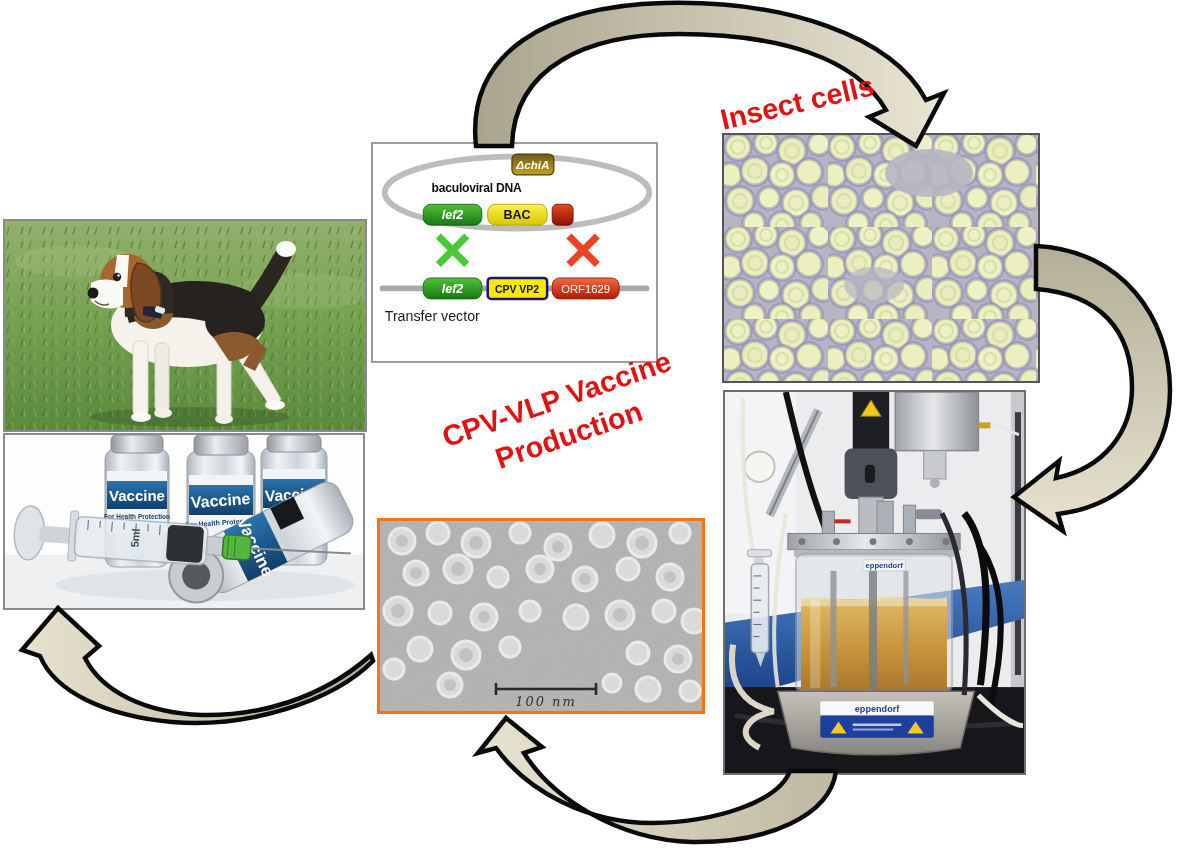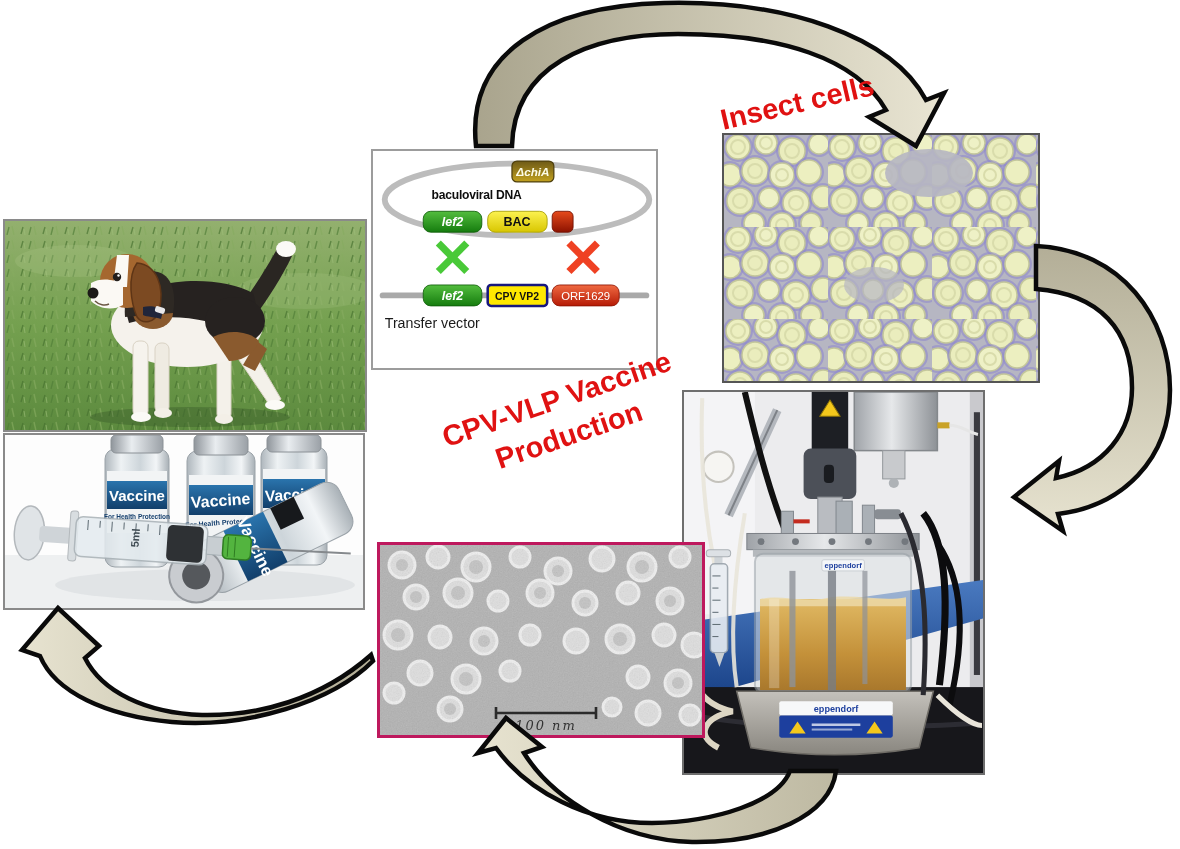--- a/index.html
+++ b/index.html
@@ -2,21 +2,21 @@
 <html><head>
 <meta charset="utf-8">
 <style>
   html,body{margin:0;padding:0;background:#fff;}
   .canvas{position:relative;width:1180px;height:849px;background:#fff;overflow:hidden;
           font-family:"Liberation Sans",sans-serif;}
   .photo{position:absolute;box-sizing:border-box;background:#fff;z-index:1;}
   .photo svg{display:block;width:100%;height:100%;}
   .brd-gray{border:2px solid #8a8a8a;}
   .brd-dark{border:2px solid #555;}
-  .brd-em{border:3px solid #be185d;margin-top:24px;}
+  .brd-em{border:3px solid #f97316;}
   .brd-double{border:2px solid #6e6e6e;box-shadow:inset 0 0 0 4px #efece5;}
   .panel{position:absolute;box-sizing:border-box;background:#fff;border:2px solid #9c9c9c;z-index:1;}
   #arrows{position:absolute;left:0;top:0;z-index:4;pointer-events:none;}
   .redlabel{position:absolute;color:#e01212;font-weight:bold;z-index:5;line-height:1.15;
             font-family:"Liberation Sans",sans-serif;}
   #insect-label{left:718px;top:76px;width:250px;font-size:29px;transform:rotate(-13deg);}
   #center-title{left:408px;top:380px;width:310px;font-size:29px;text-align:center;
                 transform:rotate(-19deg);line-height:1.3;}
 </style>
 </head>
@@ -157,21 +157,21 @@
         <rect x="152" y="5" width="36" height="36" rx="5" fill="#2e3134"></rect>
         <rect x="192" y="14" width="16" height="18" fill="#c8ced2" stroke="#a8b1b6" stroke-width="1"></rect>
         <rect x="208" y="11" width="28" height="24" rx="5" fill="#53b43f" stroke="#2f7d22" stroke-width="1.5"></rect>
         <line x1="213" y1="13" x2="213" y2="33" stroke="#2f7d22" stroke-width="1"></line>
         <line x1="220" y1="13" x2="220" y2="33" stroke="#2f7d22" stroke-width="1"></line>
         <line x1="236" y1="23" x2="336" y2="21" stroke="#85898d" stroke-width="2"></line>
       </g>
     </svg>
   </div>
 
-  <div class="panel" style="left:371px;top:149px;width:287px;height:221px;">
+  <div class="panel" style="left:371px;top:142px;width:287px;height:221px;">
     <svg viewBox="0 0 338 217" preserveAspectRatio="none">
       <defs>
         <linearGradient id="greenBx" x1="0" y1="0" x2="0" y2="1">
           <stop offset="0" stop-color="#53bd3e"></stop>
             <stop offset="1" stop-color="#157c0e"></stop>
         </linearGradient>
         <linearGradient id="yellowBx" x1="0" y1="0" x2="0" y2="1">
           <stop offset="0" stop-color="#fcf250"></stop>
             <stop offset="1" stop-color="#d8c600"></stop>
         </linearGradient>
@@ -296,21 +296,21 @@
           </g>
         </pattern>
       </defs>
       <rect width="314" height="246" fill="#b6b6c2"></rect>
       <rect width="314" height="246" fill="url(#cellsP)"></rect>
       <ellipse cx="205" cy="38" rx="44" ry="24" fill="#b6b6c2" opacity="0.9"></ellipse>
       <ellipse cx="150" cy="150" rx="30" ry="18" fill="#b6b6c2" opacity="0.7"></ellipse>
     </svg>
   </div>
 
-  <div class="photo brd-double" style="left:682px;top:390px;width:303px;height:385px;">
+  <div class="photo brd-double" style="left:723px;top:390px;width:303px;height:385px;">
     <svg viewBox="0 0 295 377" preserveAspectRatio="none">
       <defs>
         <linearGradient id="steelG" x1="0" y1="0" x2="1" y2="0">
           <stop offset="0" stop-color="#9fa3a8"></stop>
             <stop offset="0.45" stop-color="#e6e8ea"></stop>
             <stop offset="1" stop-color="#8d9196"></stop>
         </linearGradient>
         <linearGradient id="liquidG" x1="0" y1="0" x2="0" y2="1">
           <stop offset="0" stop-color="#e0b963"></stop>
             <stop offset="0.6" stop-color="#c4913a"></stop>

